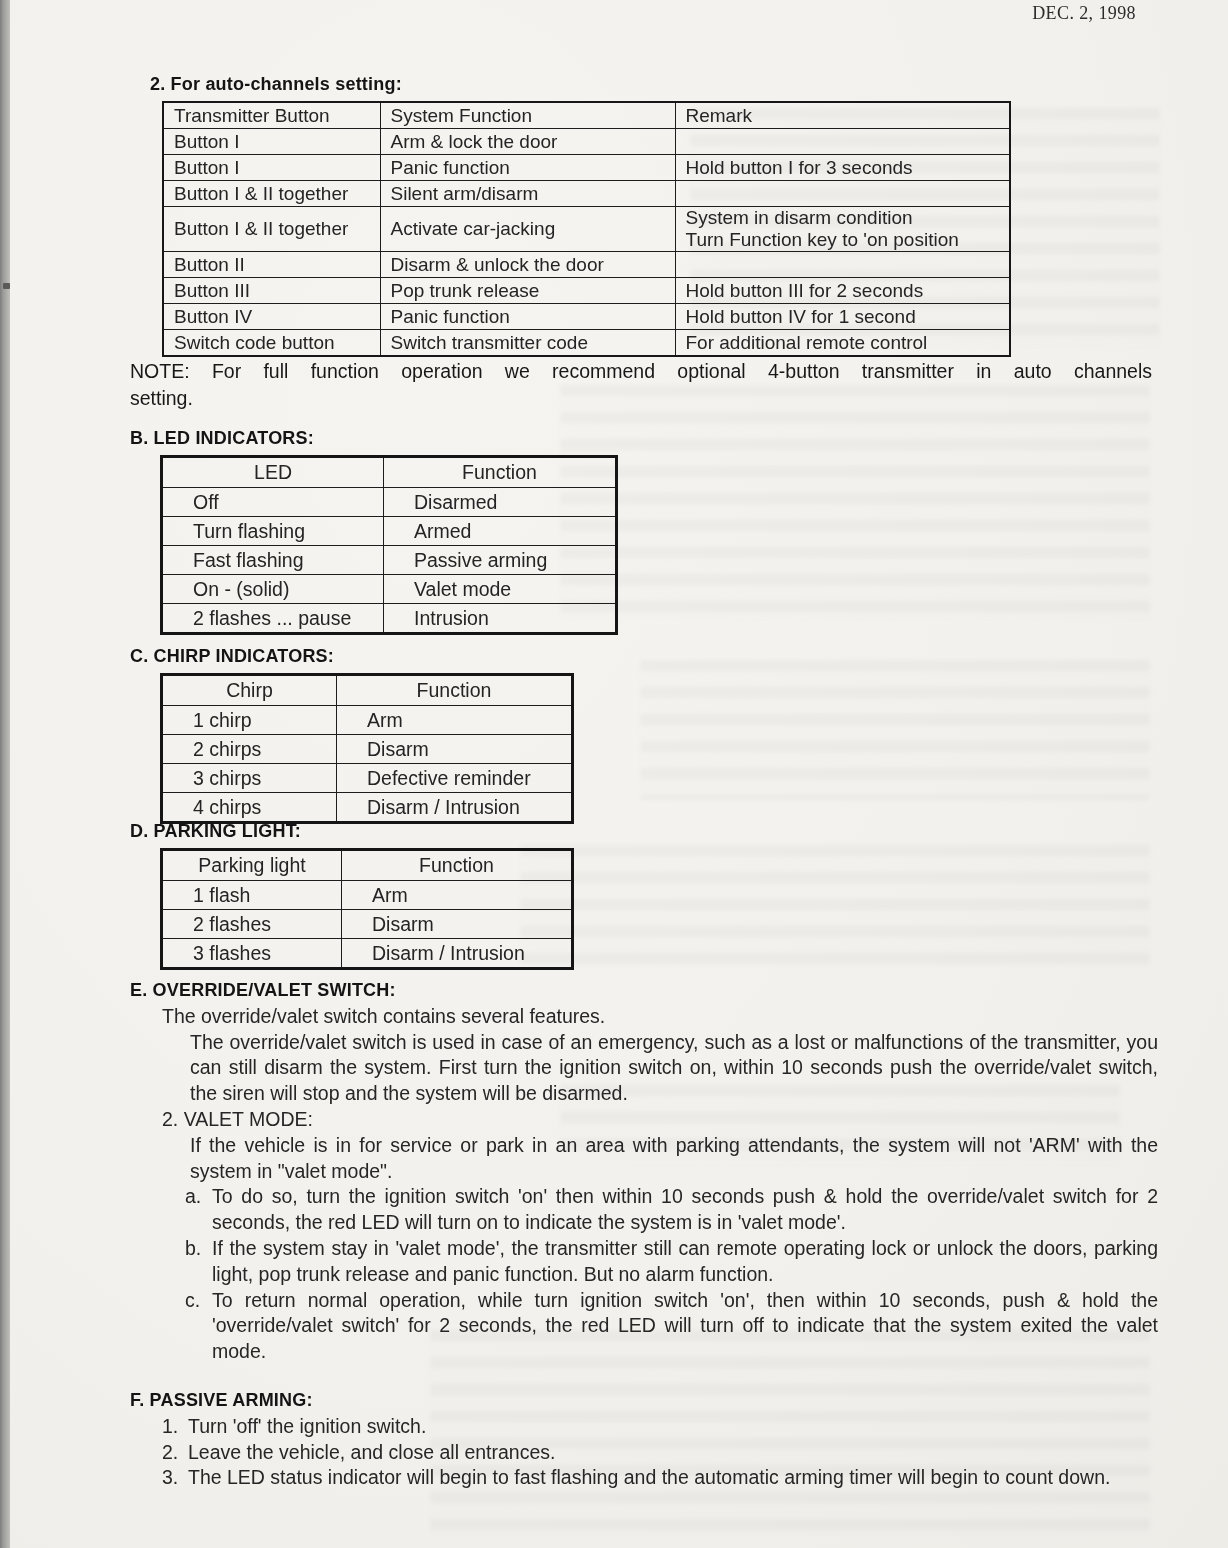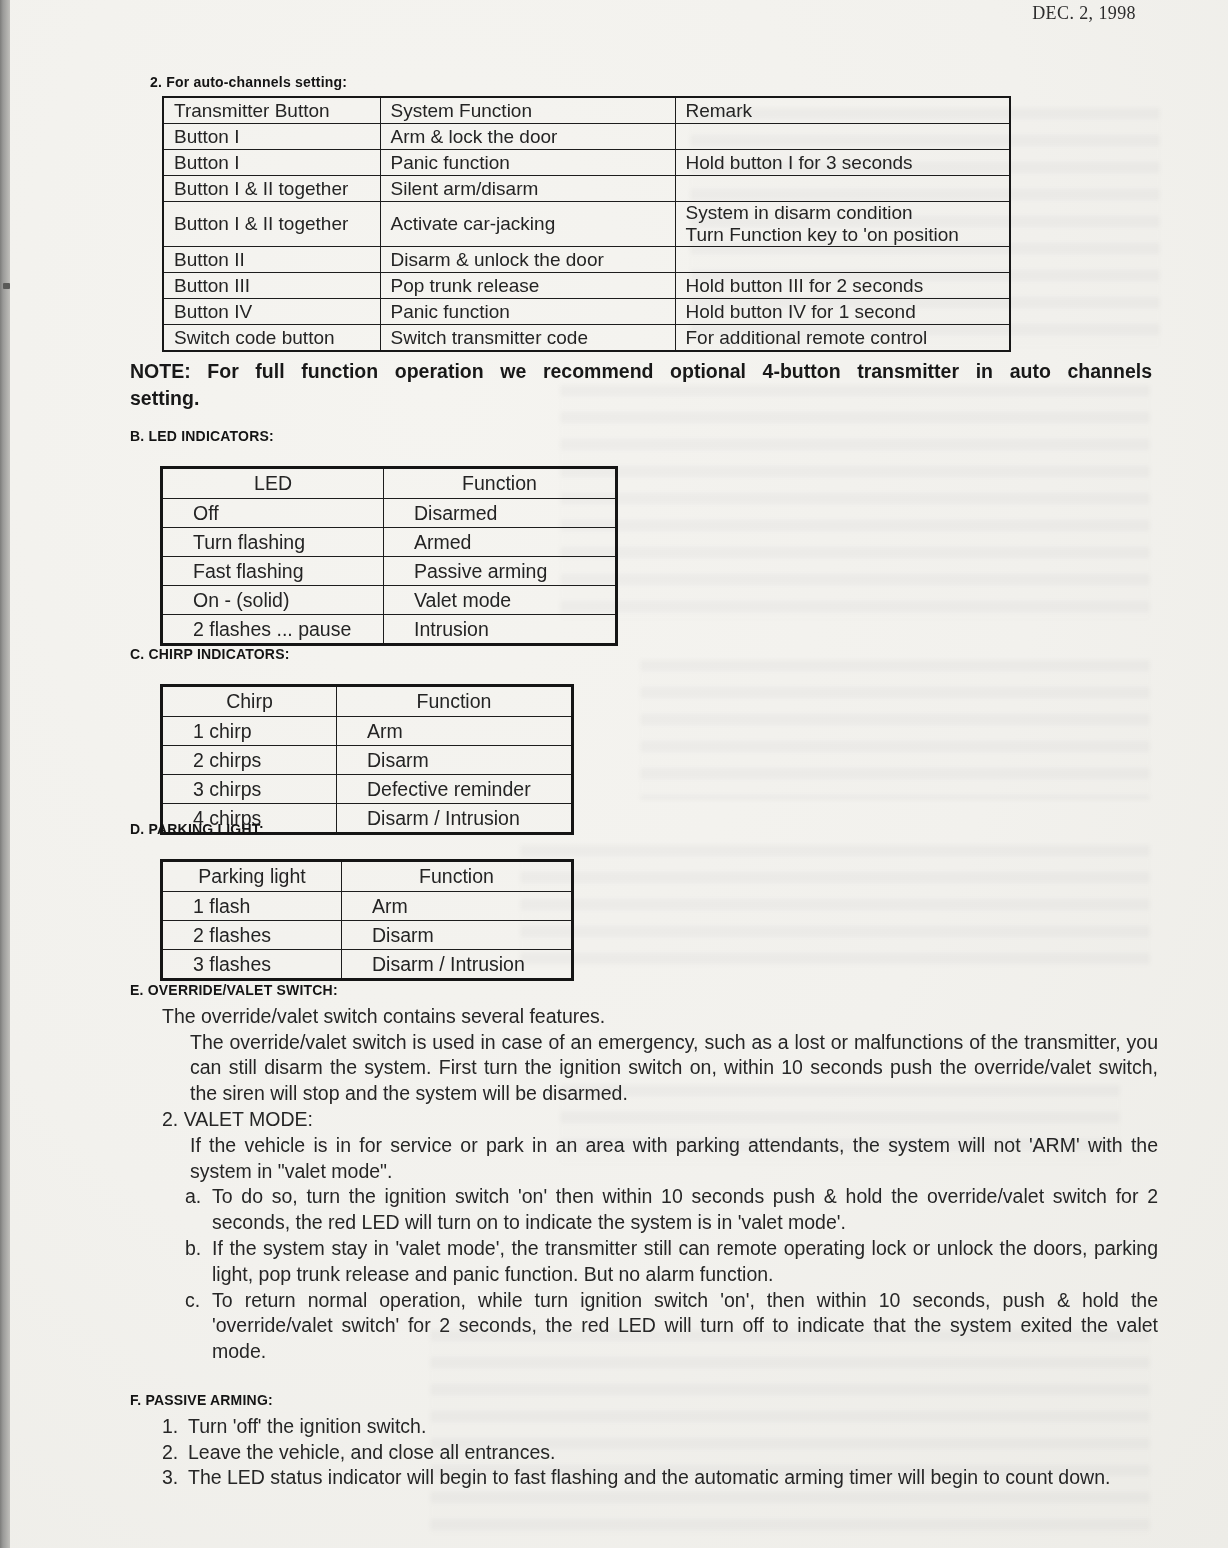--- a/index.html
+++ b/index.html
@@ -5,33 +5,33 @@
   html,body{margin:0;padding:0;background:#dddcd8;}
   .page{
     position:relative;width:1228px;height:1548px;overflow:hidden;
     background:radial-gradient(ellipse at 35% 25%, #f5f4f0 0%, #f2f1ed 55%, #edece7 100%);
     font-family:"Liberation Sans", sans-serif;color:#262626;
   }
   .scan-edge{position:absolute;left:0;top:0;width:10px;height:100%;
     background:linear-gradient(to right,#7d7d7b 0%,#9a9a98 30%,#c0bfbb 100%);}
   .edge-mark{position:absolute;left:3px;top:283px;width:7px;height:6px;background:#5a5a58;border-radius:1px;}
   .date{position:absolute;top:3px;right:92px;font-family:"Liberation Serif", serif;font-size:18px;color:#2c2c2c;letter-spacing:.4px;}
-  .sec-heading{font-weight:bold;font-size:14px;color:#141414;letter-spacing:.2px;}
+  .sec-heading{font-weight:bold;font-size:18px;color:#141414;letter-spacing:.2px;}
   
   table{border-collapse:collapse;table-layout:fixed;background:transparent;}
   th,td{font-weight:normal;vertical-align:middle;color:#242424;overflow:hidden;}
   .t1{font-size:19px;border:2.5px solid #171717;margin:6px 0 0 12px;width:847px;}
   .t1 th,.t1 td{border:1.6px solid #1d1d1d;padding:0 10px;height:25px;line-height:22px;text-align:left;}
   .pre{white-space:pre-line;line-height:23px;padding-top:2px;padding-bottom:2px;}
-  .ts{font-size:19.5px;border:3px solid #151515;margin:22px 0 0 30px;}
+  .ts{font-size:19.5px;border:3px solid #151515;margin:6px 0 0 30px;}
   .ts th{border:1.6px solid #1d1d1d;height:27px;text-align:center;}
   .ts td{border:1.6px solid #1d1d1d;height:26px;padding-left:30px;text-align:left;}
   
   .abs{position:absolute;}
-  .note{font-weight:bold;font-size:19.5px;line-height:27px;color:#181818;width:1022px;}
+  .note{font-weight:normal;font-size:19.5px;line-height:27px;color:#181818;width:1022px;}
   .note .l1{text-align:justify;text-align-last:justify;}
   .bodytext{font-size:19.5px;line-height:25.8px;}
   .indent1{padding-left:32px;}
   .sub-par{padding-left:60px;text-align:justify;}
   .item{display:flex;padding-left:55px;}
   .item .lbl{flex:0 0 27px;}
   .item .txt{flex:1;text-align:justify;}
   .f-item{display:flex;padding-left:32px;}
   .f-item .lbl{flex:0 0 26px;}
   .f-item .txt{flex:1;}

